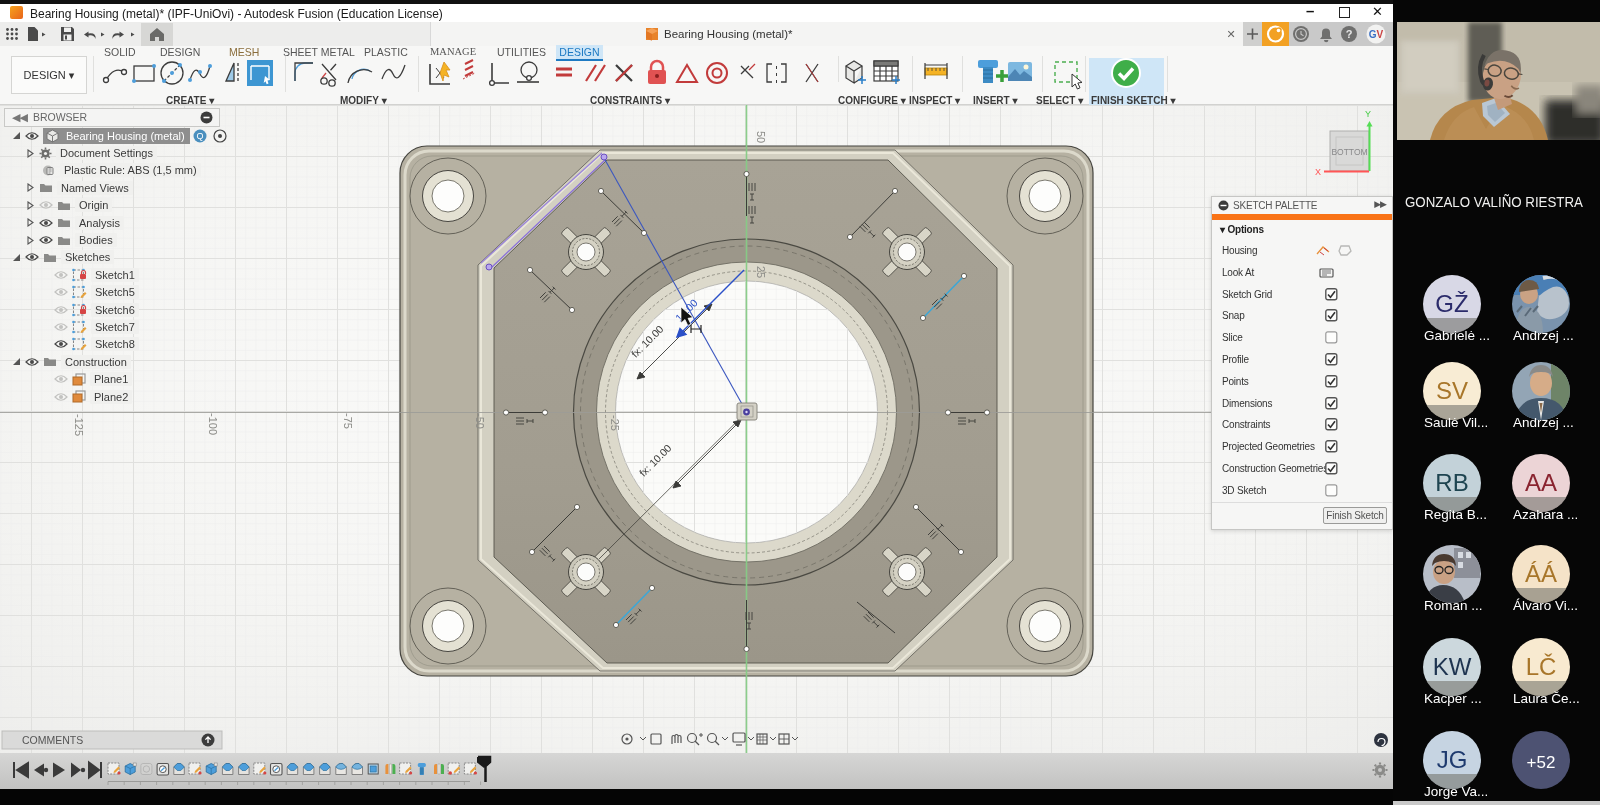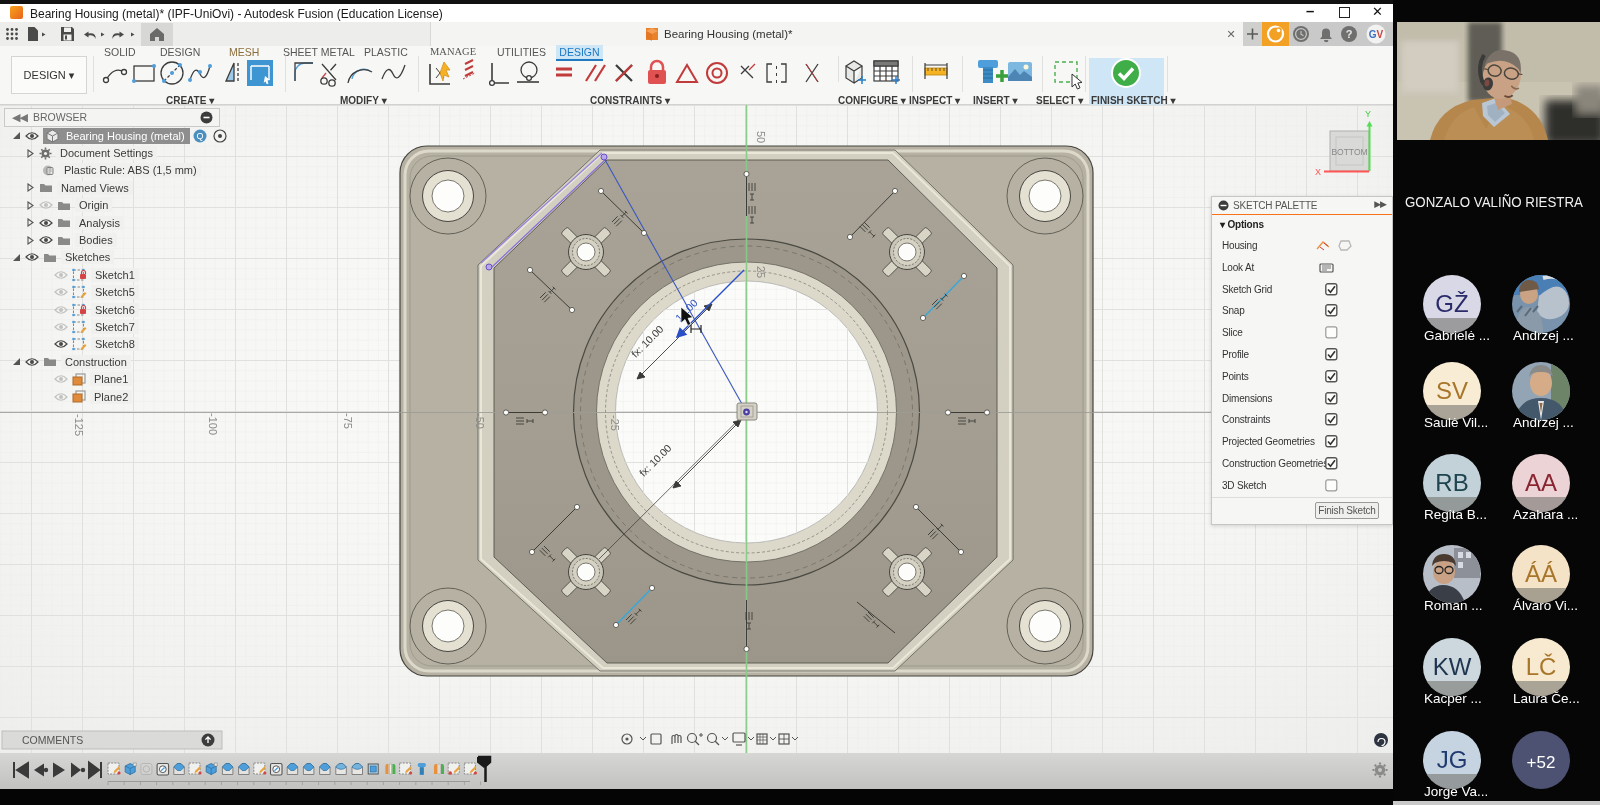--- a/index.html
+++ b/index.html
@@ -779,21 +779,21 @@
               <rect x="4" y="1" width="9" height="9" fill="none" stroke="#999" stroke-width="1.2"></rect>
               <rect x="1" y="4" width="9" height="8" fill="#e08a3c" stroke="#b06a28" stroke-width="1"></rect>
             </svg>
           </span>
           <span class="lbl">Plane2</span>
         </div>
 </div>
   </div>
 
   <div id="palette" class="abs">
-    <div style="position:relative;height:17px;border-bottom:1px solid #f97316;">
+    <div style="position:relative;height:17px;border-bottom:6px solid #f97316;">
       <svg width="11" height="11" style="position:absolute;left:6px;top:3px">
           <circle cx="5.5" cy="5.5" r="5" fill="#3c3c3c"></circle>
           <rect x="2.5" y="4.8" width="6" height="1.4" fill="#fff"></rect>
         </svg>
       <span style="position:absolute;left:21px;top:3px;font-size:10px;color:#555;">SKETCH PALETTE</span>
       <span style="position:absolute;right:6px;top:2px;color:#555;font-size:9px;letter-spacing:-1px;">▶▶</span>
     </div>
     <div style="position:relative;height:20px;">
         <span style="position:absolute;left:8px;top:4px;font-weight:bold;color:#222;">▾ Options</span>
       </div>
@@ -878,21 +878,21 @@
           </svg>
         </div>
 <div class="prow">
           <span class="pl">3D Sketch</span>
           <svg width="13" height="13" viewBox="0 0 13 13" style="position:absolute;left:113px;top:4px">
             <rect x="0.8" y="0.8" width="11" height="11" rx="2" fill="#fdfdfc" stroke="#999" stroke-width="1.2"></rect>
           </svg>
         </div>
 </div>
     <div style="position:relative;height:26px;border-top:1px solid #ddd;">
-      <div style="position:absolute;right:13px;top:4px;width:62px;height:15px;background:#efefee;border:1px solid #9a9a98;border-radius:2px;font-size:10px;color:#555;text-align:center;line-height:15px;">Finish Sketch</div>
+      <div style="position:absolute;right:5px;top:4px;width:62px;height:15px;background:#efefee;border:1px solid #9a9a98;border-radius:2px;font-size:10px;color:#555;text-align:center;line-height:15px;">Finish Sketch</div>
     </div>
   </div>
 
   <div id="timeline" class="abs"></div>
 <svg class="abs" style="left:0;top:0" width="1393" height="805" viewBox="0 0 1393 805">
 <g fill="#3a3a3a">
 <path d="M14 762 v16 M17 770 l11 -7 v14 z" stroke="#3a3a3a" stroke-width="2" fill="#3a3a3a"></path>
 <path d="M34 770 l10 -6.5 v13 z"></path>
         <circle cx="46" cy="770" r="2.2"></circle>
 <path d="M53 762.5 l12 7.5 -12 7.5 z"></path>

